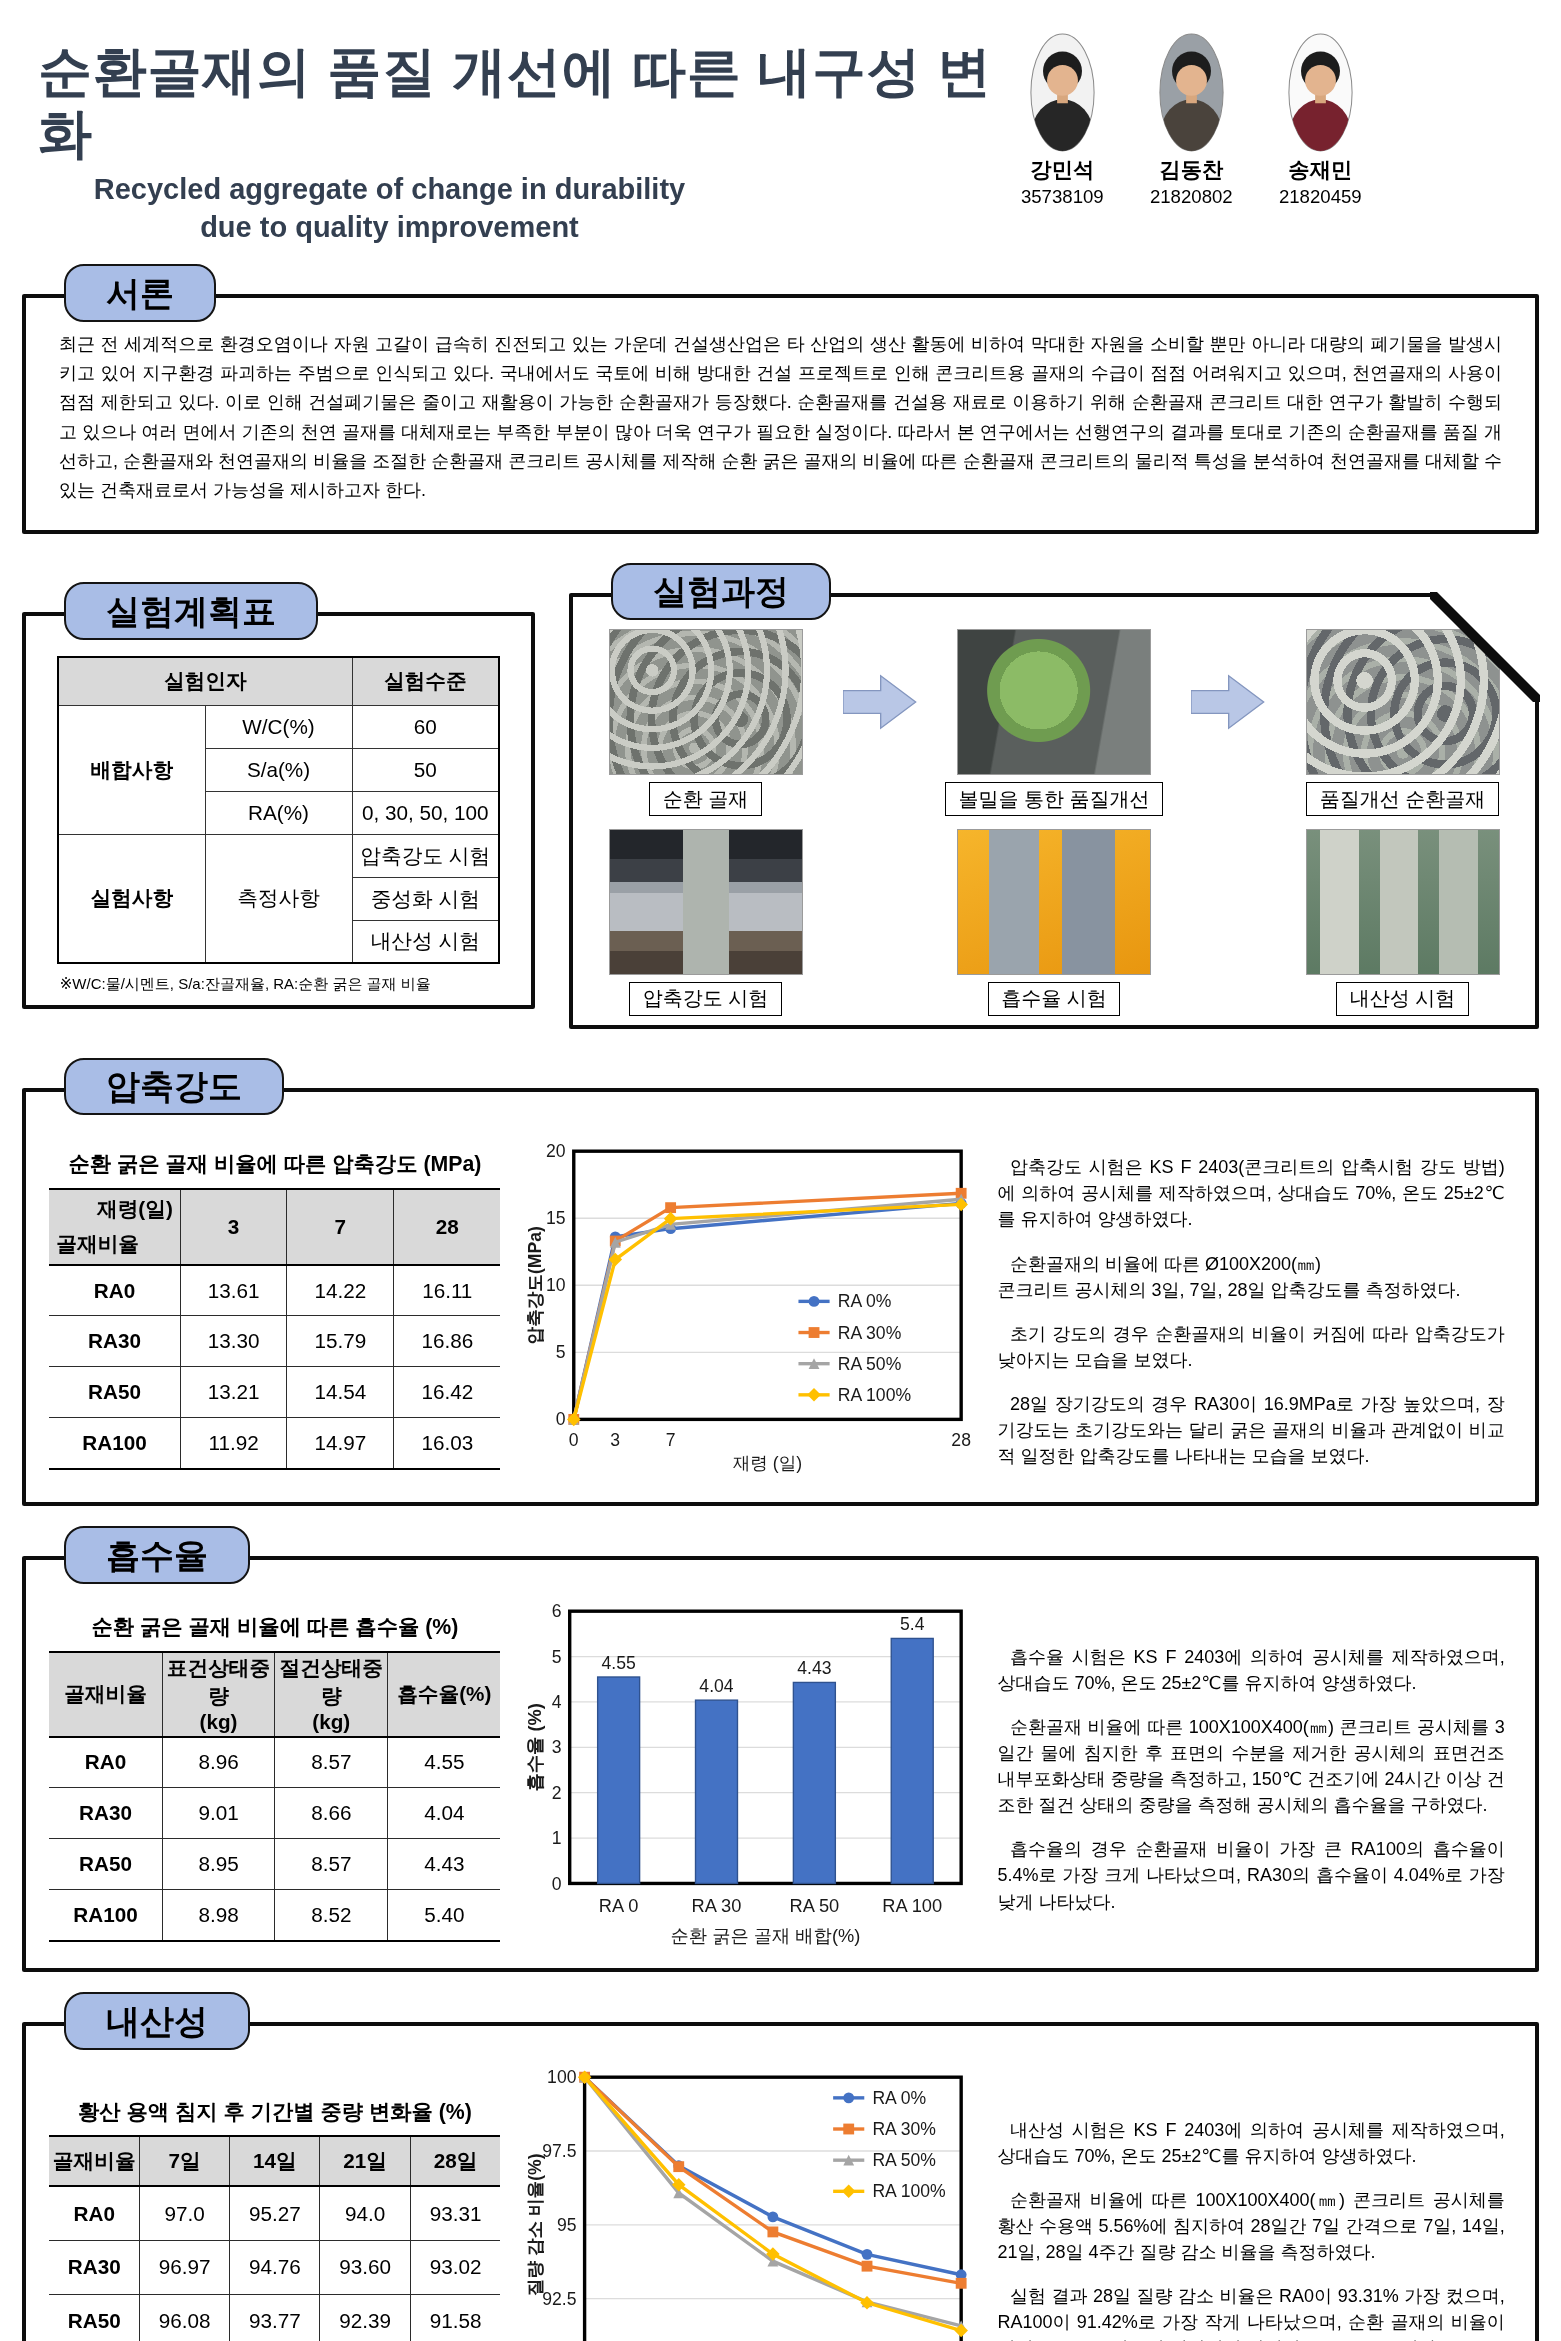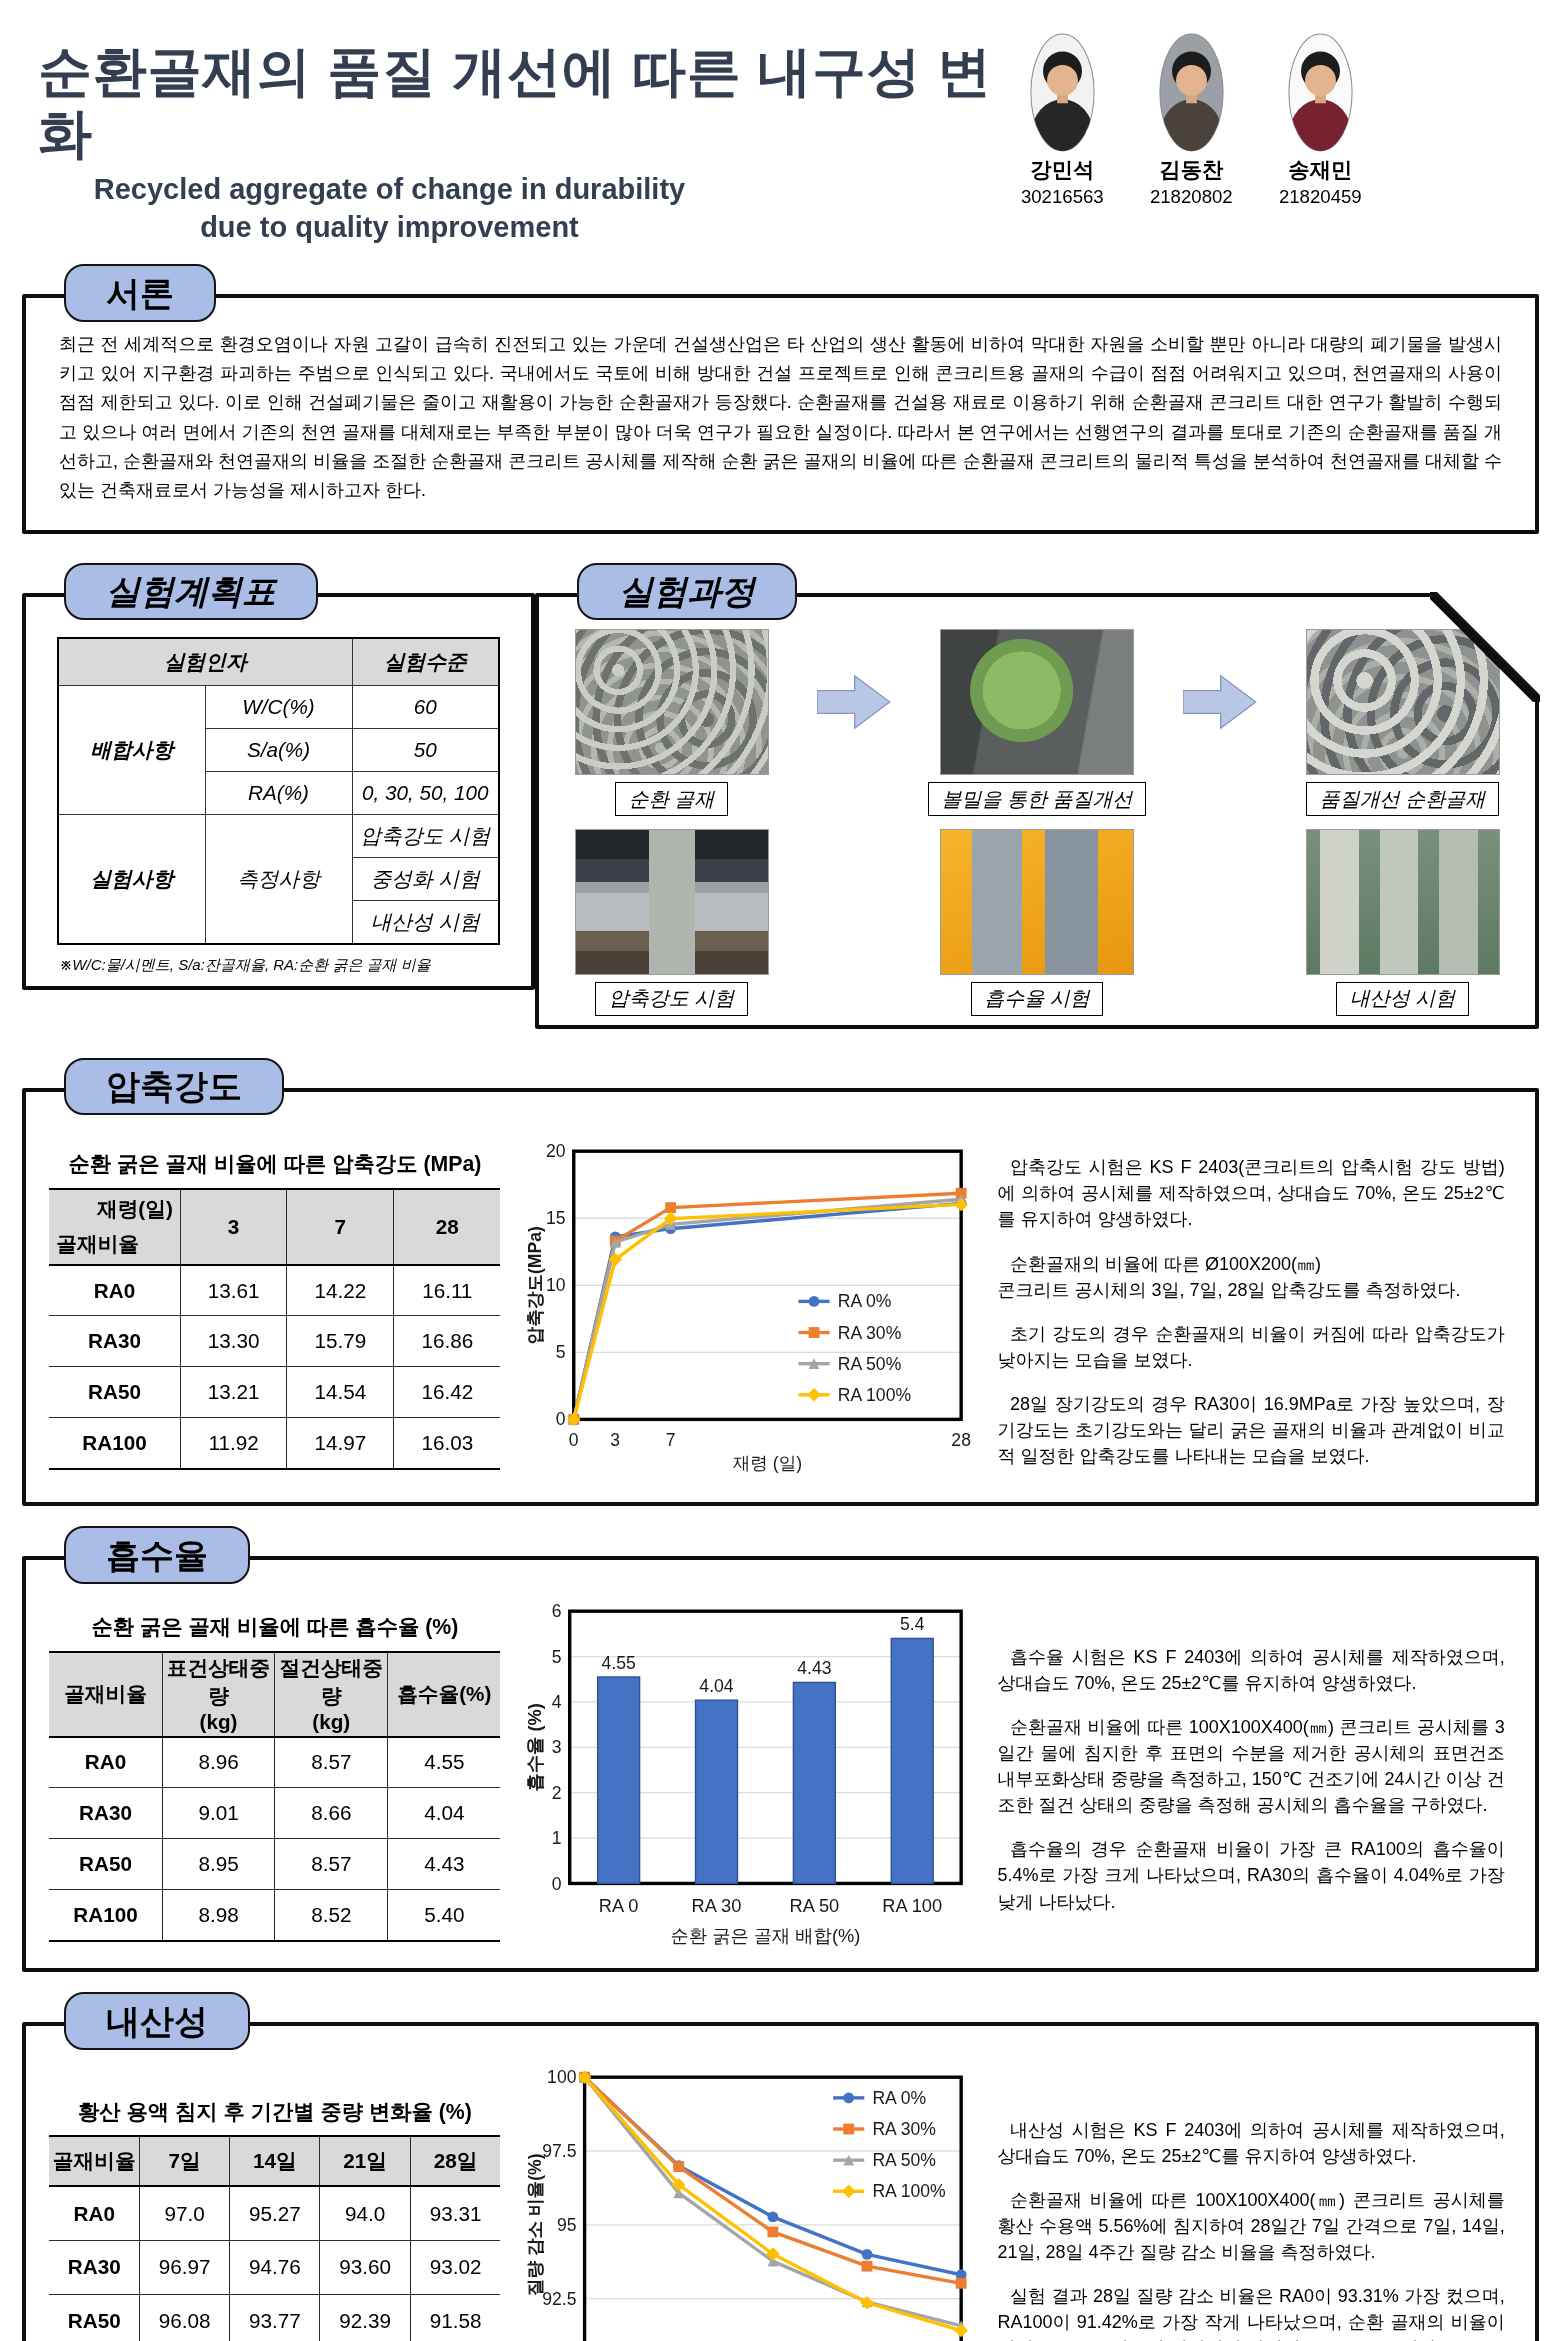--- a/index.html
+++ b/index.html
@@ -31,21 +31,21 @@
   .panel-body{padding:20.7px 27.5px;}
 
   .mt-intro{margin-top:44px;}
   .mt-row{margin-top:59px;}
   .mt-sec{margin-top:50px;}
 
   
   .intro-text{font-size:18px;line-height:1.62;text-align:justify;padding:11px 5.5px 4.1px;}
 
   
-  .row2{display:flex;margin:59px 22px 0;align-items:flex-start;font-style:italic;}
+  .row2{display:flex;gap:34px;margin:59px 22px 0;align-items:center;}
   .row2 .panel{margin:0;}
   .plan-panel{width:513px;flex:0 0 513px;}
   .process-panel{flex:1;}
   .corner-cut{position:absolute;top:-4.8px;right:-4.8px;width:110px;height:110px;z-index:2;}
 
   .plan-body{padding:40px 31px 11px;}
   .plan-footnote{font-size:15px;margin-top:11px;padding-left:2.8px;}
 
   .process-body{padding:32px 29px 8.3px;}
   .proc-row{display:flex;justify-content:space-between;align-items:flex-start;}
@@ -136,21 +136,21 @@
             <ellipse cx="50" cy="90" rx="47" ry="87" fill="#f2f2f2" stroke="#8a8a8a" stroke-width="1.5"></ellipse>
             <g clip-path="url(#avc0)">
               <ellipse cx="50" cy="152" rx="46" ry="52" fill="#262626"></ellipse>
               <rect x="42" y="88" width="16" height="18" fill="#d8a77e"></rect>
               <circle cx="50" cy="58" r="29" fill="#1d1d1d"></circle>
               <circle cx="50" cy="72" r="23" fill="#e3b48f"></circle>
               <path d="M26,62 a25,22 0 0 1 48,0 l0,-14 a26,24 0 0 0 -48,0 z" fill="#1d1d1d"></path>
             </g>
           </svg>
           <div class="a-name">강민석</div>
-          <div class="a-id">30216563</div>
+          <div class="a-id">35738109</div>
         </div>
         <div class="author">
           <svg class="avatar" viewBox="0 0 100 180">
             <defs>
               <clipPath id="avc1">
                 <ellipse cx="50" cy="90" rx="47" ry="87"></ellipse>
               </clipPath>
             </defs>
             <ellipse cx="50" cy="90" rx="47" ry="87" fill="#9aa0a6" stroke="#8a8a8a" stroke-width="1.5"></ellipse>
             <g clip-path="url(#avc1)">

